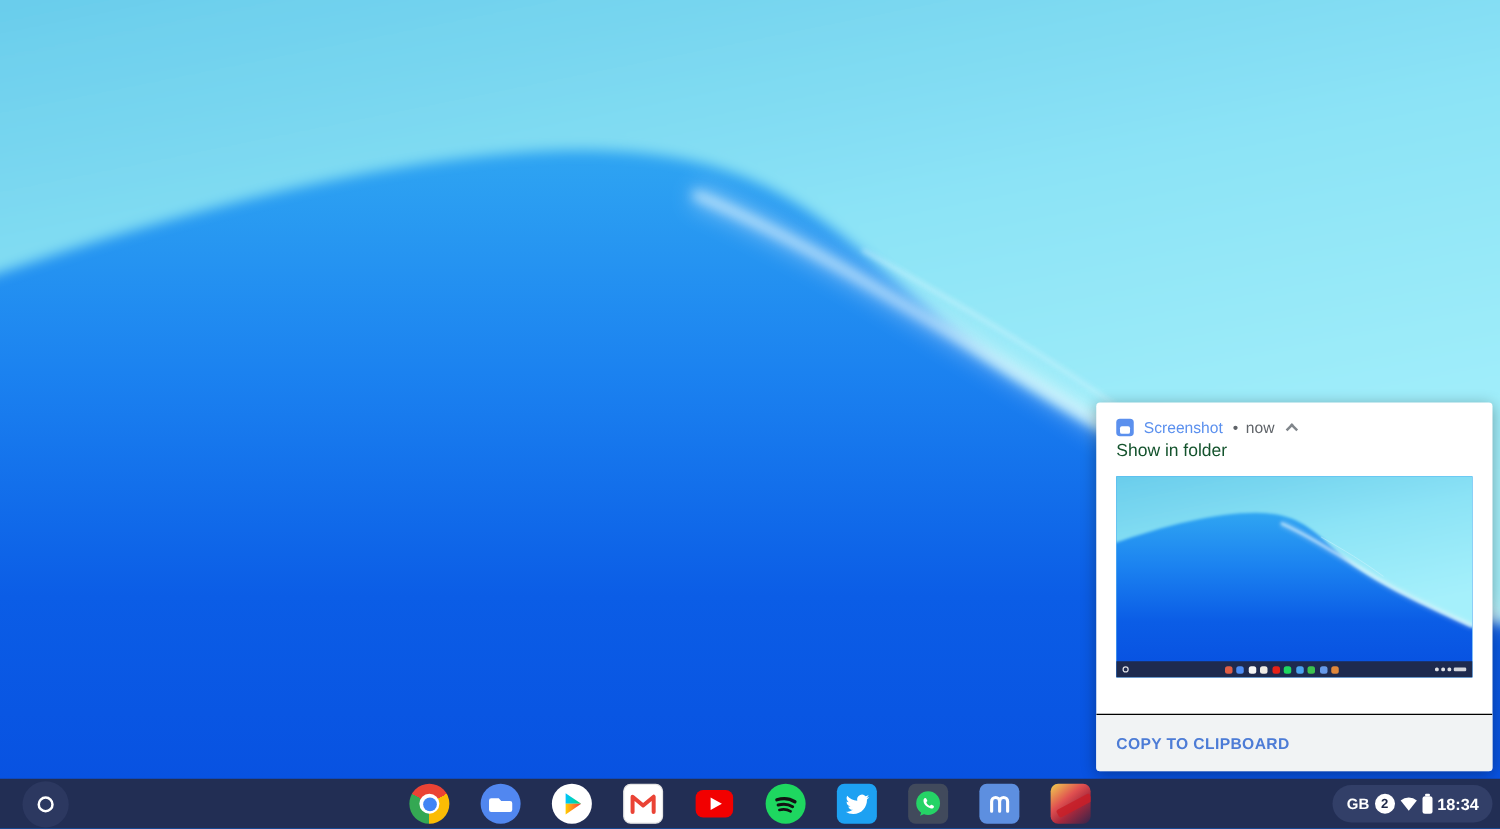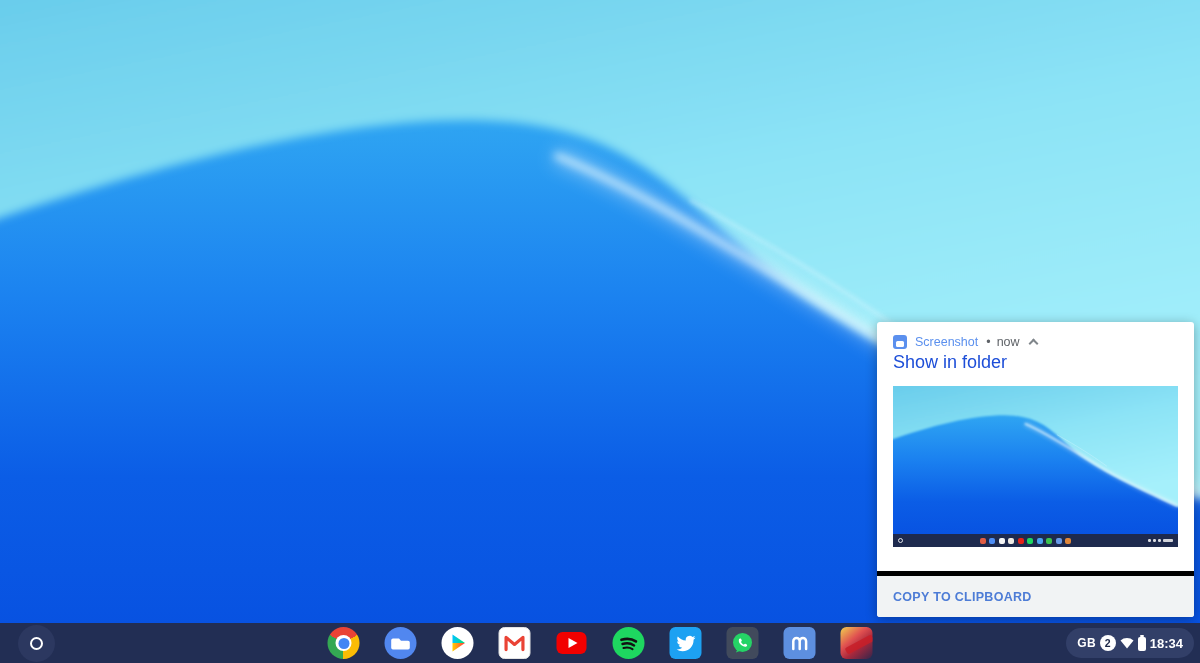--- a/index.html
+++ b/index.html
@@ -16,32 +16,32 @@
   .note-head { display:flex; align-items:center; gap:8px; padding:13px 16px 0; }
   .note-app-icon { width:14px; height:14px; border-radius:3px; background:var(--notification-link,#5b90ee);
     display:flex; align-items:flex-end; justify-content:center; flex:0 0 auto; }
   .note-app-icon i { display:block; width:8px; height:6px; background:#fff; border-radius:1.5px; margin-bottom:2.5px; }
   .note-app-name { color:var(--notification-link,#5b90ee); font-size:12.5px; }
   .note-meta { color:#5f6368; font-size:12.5px; display:flex; align-items:center; gap:6px; }
   .collapse-btn { display:flex; align-items:center; padding:2px; }
   .chev-up { display:inline-block; width:7px; height:7px; border-left:2px solid #80868b;
     border-top:2px solid #80868b; transform:rotate(45deg); margin-top:3px; }
   .note-title { padding:10px 16px 0; font-size:13.5px; color:#202124; font-weight:500; }
-  .note-sub { padding:3px 16px 0; font-size:18px; color:#1d4ed8; }
+  .note-sub { padding:3px 16px 0; font-size:14px; color:#14532d; }
   .note-thumb { margin:13px 16px 0; height:161px; position:relative; overflow:hidden; background:#2d9df2; flex:0 0 auto; }
   .note-thumb svg.thumb-wall { position:absolute; inset:0; width:100%; height:100%; }
   .mini-shelf { position:absolute; left:0; right:0; bottom:0; height:13px; background:#1e2a4e;
     display:flex; align-items:center; justify-content:space-between; padding:0 5px; }
   .mini-launcher { width:5px; height:5px; border:1.2px solid rgba(255,255,255,.85); border-radius:50%; flex:0 0 auto; }
   .mini-apps { display:flex; gap:3.5px; align-items:center; }
   .mini-dot { width:6px; height:6px; border-radius:2px; display:inline-block; }
   .mini-tray { display:flex; gap:2.5px; align-items:center; }
   .mt-dot { width:2.5px; height:2.5px; border-radius:50%; background:rgba(255,255,255,.85); }
   .mt-bar { width:10px; height:3.5px; border-radius:1px; background:rgba(255,255,255,.8); }
-  .note-action { margin-top:auto; height:46px; background:#f1f3f4; border-top:5px solid #000000;
+  .note-action { margin-top:auto; height:46px; background:#f1f3f4; border-top:1px solid #000000;
     display:flex; align-items:center; padding:0 16px; }
   .action-label { color:var(--accent-blue,#4d7cd6); font-weight:700; font-size:12.5px; letter-spacing:.3px; }
 
   
   .shelf { position:absolute; left:0; right:0; bottom:0; height:40px; background:var(--shelf,#222e54);
     display:flex; align-items:center; padding:0 6px; }
   .launcher { width:37px; height:37px; margin-left:12px; border-radius:50%; background:#2c3860;
     display:flex; align-items:center; justify-content:center; flex:0 0 auto; }
   .launcher-ring { width:13px; height:13px; border:2.5px solid #fff; border-radius:50%; }
   .apps { position:absolute; left:50%; transform:translateX(-50%); display:flex; gap:25px; align-items:center; }

